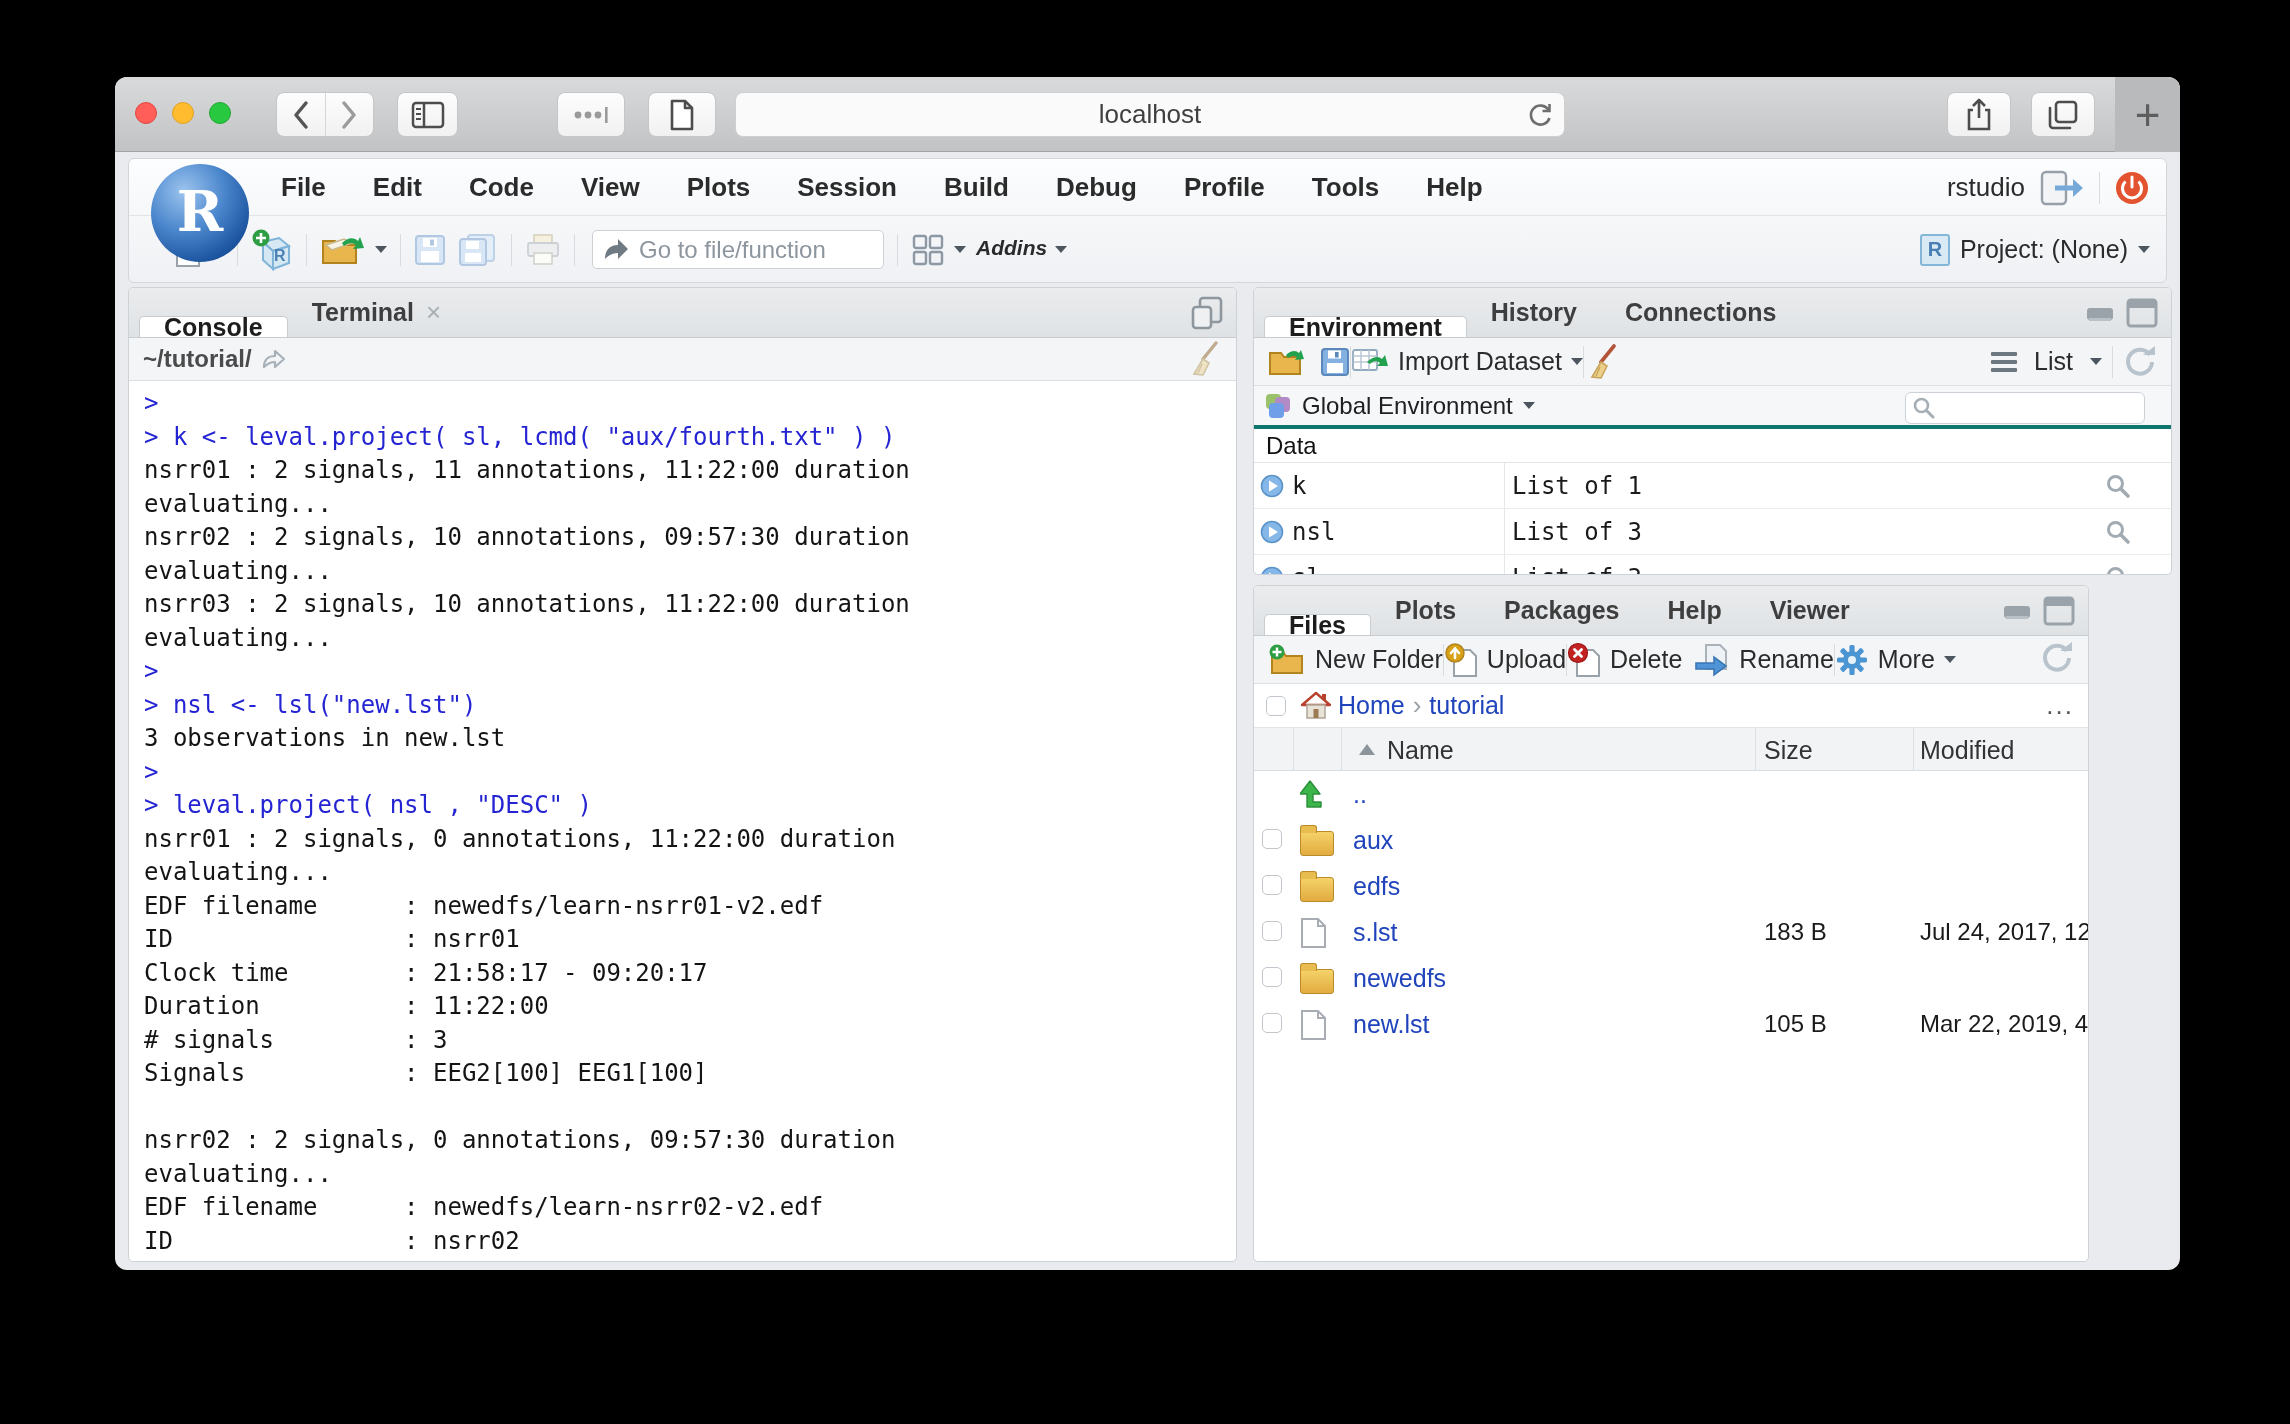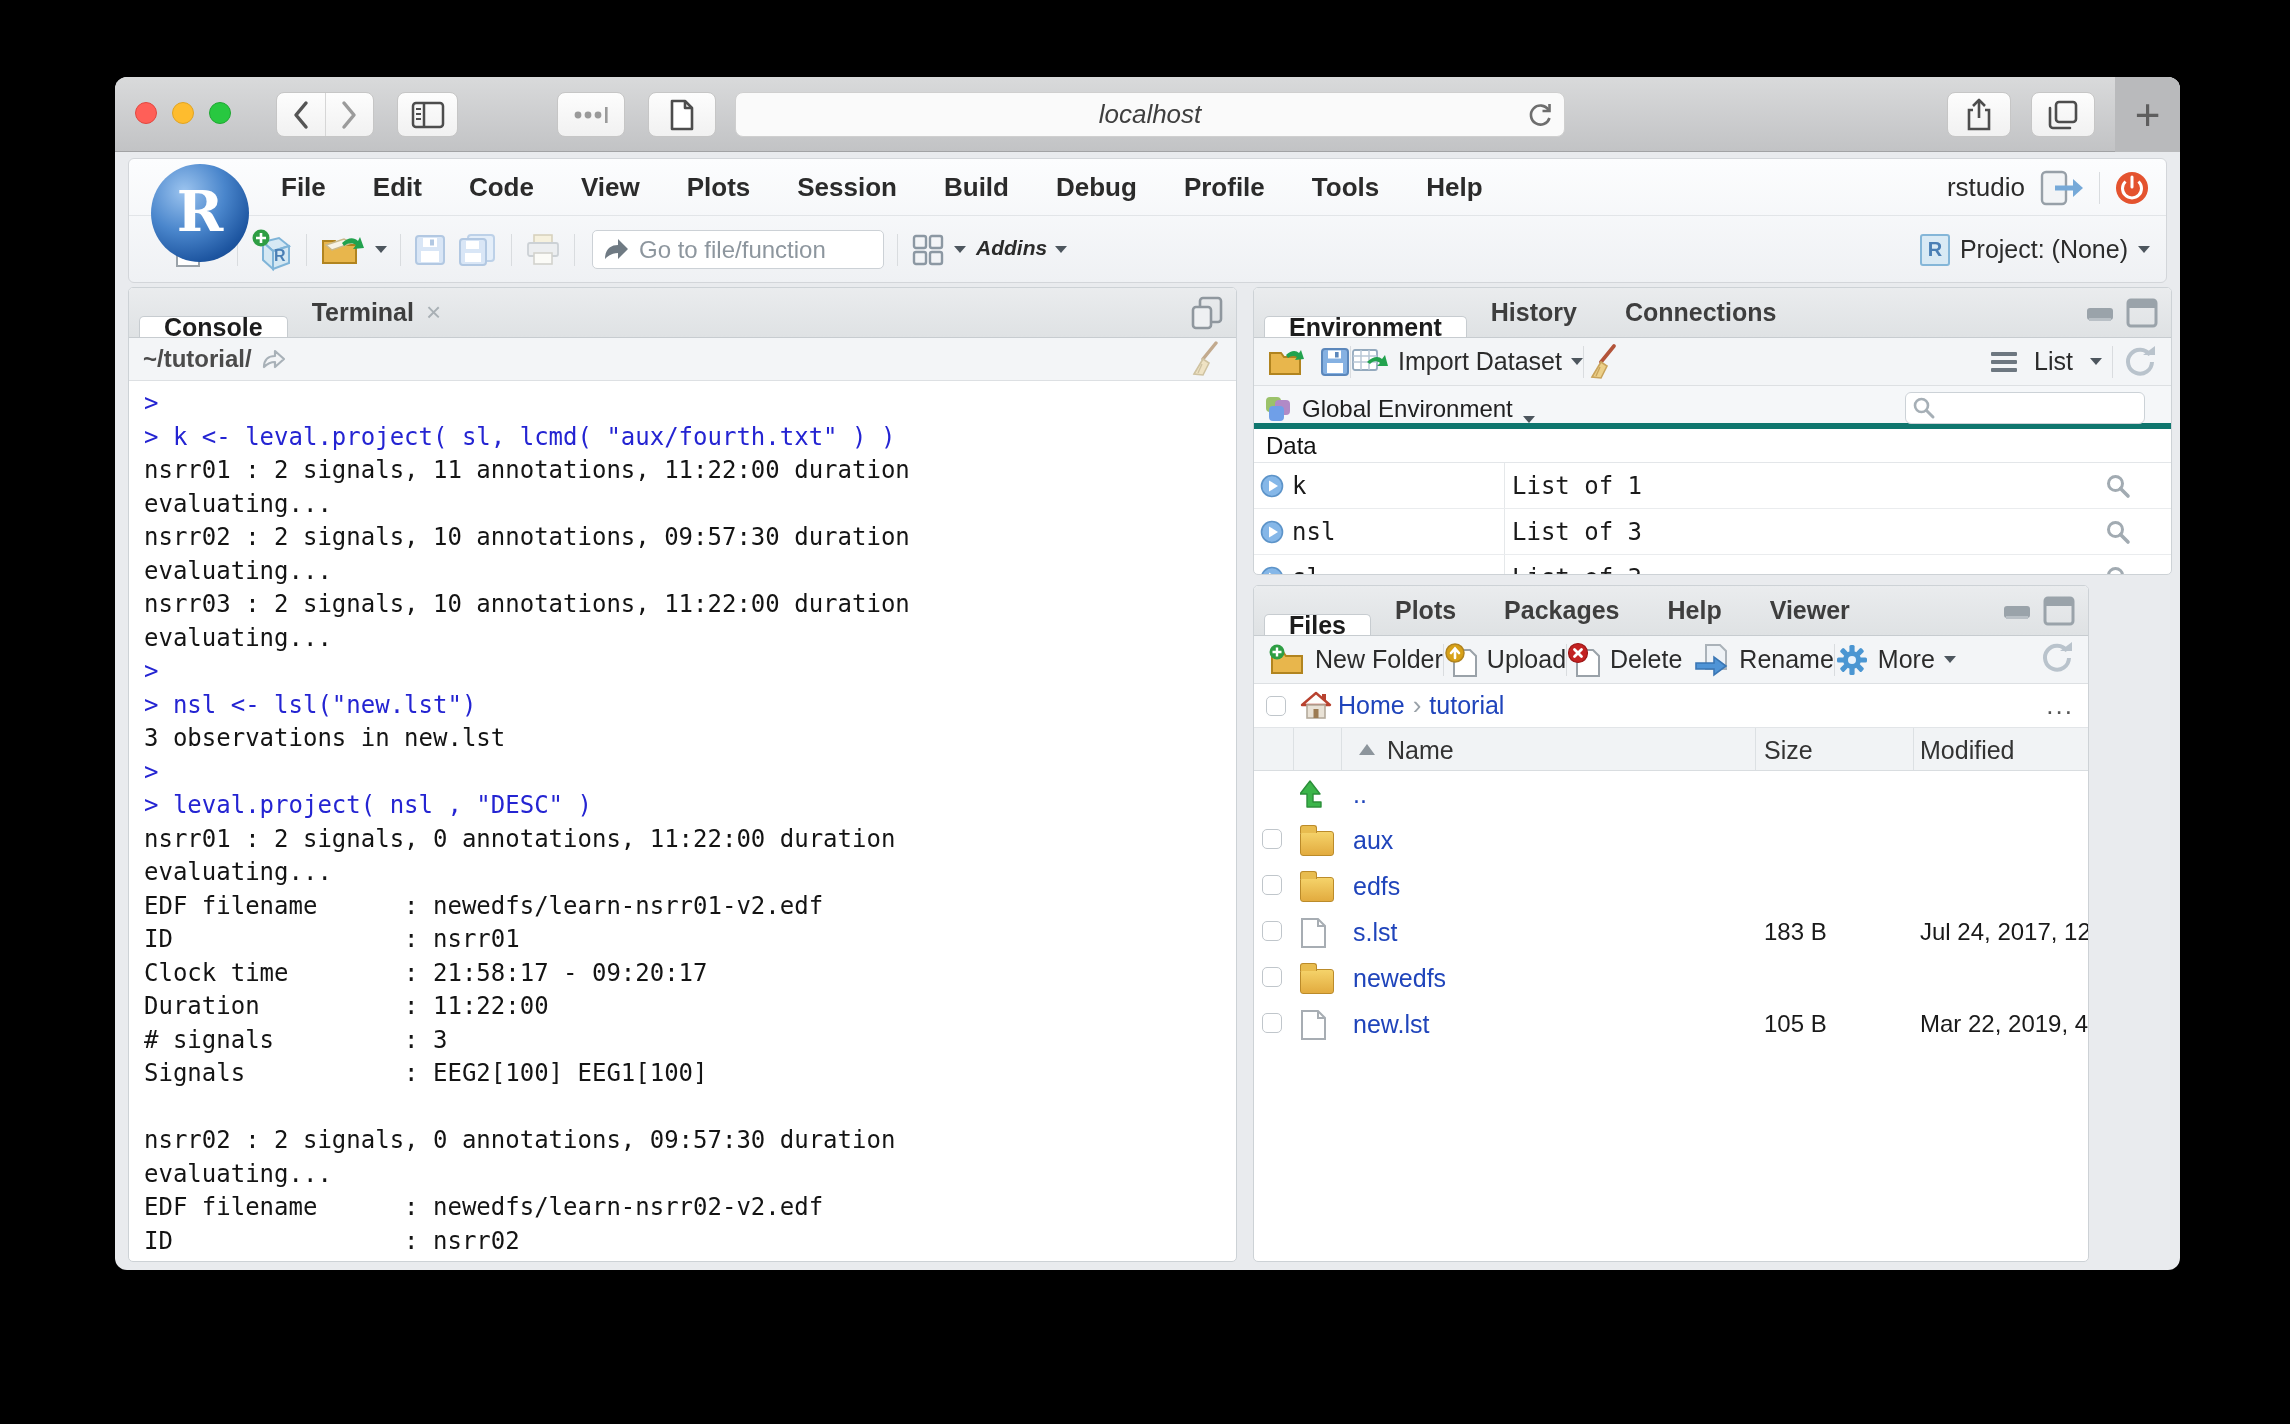--- a/index.html
+++ b/index.html
@@ -15,21 +15,21 @@
   .tl.red{left:20px;background:#ff5f58;border:1px solid #e2473f;}
   .tl.yellow{left:57px;background:#febc2e;border:1px solid #e0a423;}
   .tl.green{left:94px;background:#28c840;border:1px solid #1fa832;}
   .cbtn{position:absolute;top:15px;height:45px;background:linear-gradient(#fdfdfd,#f1f1f1);
     border:1px solid #c6c6c6;border-radius:8px;display:flex;align-items:center;justify-content:center;}
   .navgrp{left:161px;width:98px;display:flex;padding:0;}
   .navgrp .half{flex:1;display:flex;align-items:center;justify-content:center;height:100%;}
   .navgrp .half+.half{border-left:1px solid #d6d6d6;}
   .urlfield{position:absolute;left:620px;top:15px;width:830px;height:45px;background:#fafafa;
     border:1px solid #cfcfcf;border-radius:8px;display:flex;align-items:center;justify-content:center;}
-  .urltext{font-size:26px;color:#3f3f3f;font-style:italic;}
+  .urltext{font-size:26px;color:#3f3f3f;}
   .urlreload{position:absolute;right:10px;top:8px;}
   .newtab{position:absolute;right:0;top:0;width:65px;height:75px;background:#b9babc;
     display:flex;align-items:center;justify-content:center;font-size:44px;font-weight:200;color:#5e5e5e;}
 
   
   .hdrcard{position:absolute;left:13px;top:81px;width:2039px;height:125px;background:linear-gradient(#fcfdfe,#eff1f4);
     border:1px solid #d3d6da;border-radius:6px;}
   .rlogo{position:absolute;left:22px;top:5px;width:98px;height:98px;border-radius:50%;
     background:radial-gradient(circle at 34% 28%,#9cc4ef 0%,#5globalb8fd8 20%,#4a86cc 38%,#1d55a0 72%,#123c77 100%);
     background:radial-gradient(circle at 34% 28%,#9cc4ef 0%,#4a86cc 42%,#1d55a0 75%,#123c77 100%);
@@ -73,21 +73,21 @@
   
   #console-pane{left:13px;top:210px;width:1109px;height:975px;}
   #console-sub{height:43px;}
   .conpath{font-size:24px;font-weight:600;color:#4b4b4b;margin-right:10px;}
   #console-body{position:absolute;left:0;top:93px;right:0;bottom:0;overflow:hidden;padding:6px 0 0 15px;}
   .cline{font-family:"DejaVu Sans Mono",monospace;font-size:24px;line-height:33.5px;white-space:pre;color:#141414;}
   .cline.cmd{color:#2424d2;}
 
   
   #env-pane{left:1138px;top:210px;width:919px;height:288px;}
-  .envscope{height:43px;background:#f5f7f9;border-bottom:6px solid #0f766e;display:flex;align-items:flex-end;
+  .envscope{height:43px;background:#f5f7f9;border-bottom:4px solid #0f766e;display:flex;align-items:center;
     padding:0 10px;position:relative;}
   .scopelabel{font-size:24px;color:#202020;margin:0 10px 0 10px;}
   .searchbox{position:absolute;right:26px;top:6px;width:240px;height:32px;background:#fff;
     border:1px solid #ccd2d7;border-radius:6px;display:flex;align-items:center;padding:0 6px;}
   .searchbox input{border:none;outline:none;background:transparent;width:190px;font-size:22px;}
   .datalabel{height:34px;display:flex;align-items:center;padding-left:12px;font-size:24px;color:#111;
     border-bottom:1px solid #e3e6e9;}
   .envrow{height:46px;display:flex;align-items:center;border-bottom:1px solid #eaecee;position:relative;}
   .envrow .name{font-family:"DejaVu Sans Mono",monospace;font-size:24px;color:#1a1a1a;margin-left:8px;}
   .envrow .val{position:absolute;left:258px;font-family:"DejaVu Sans Mono",monospace;font-size:24px;color:#1a1a1a;}

